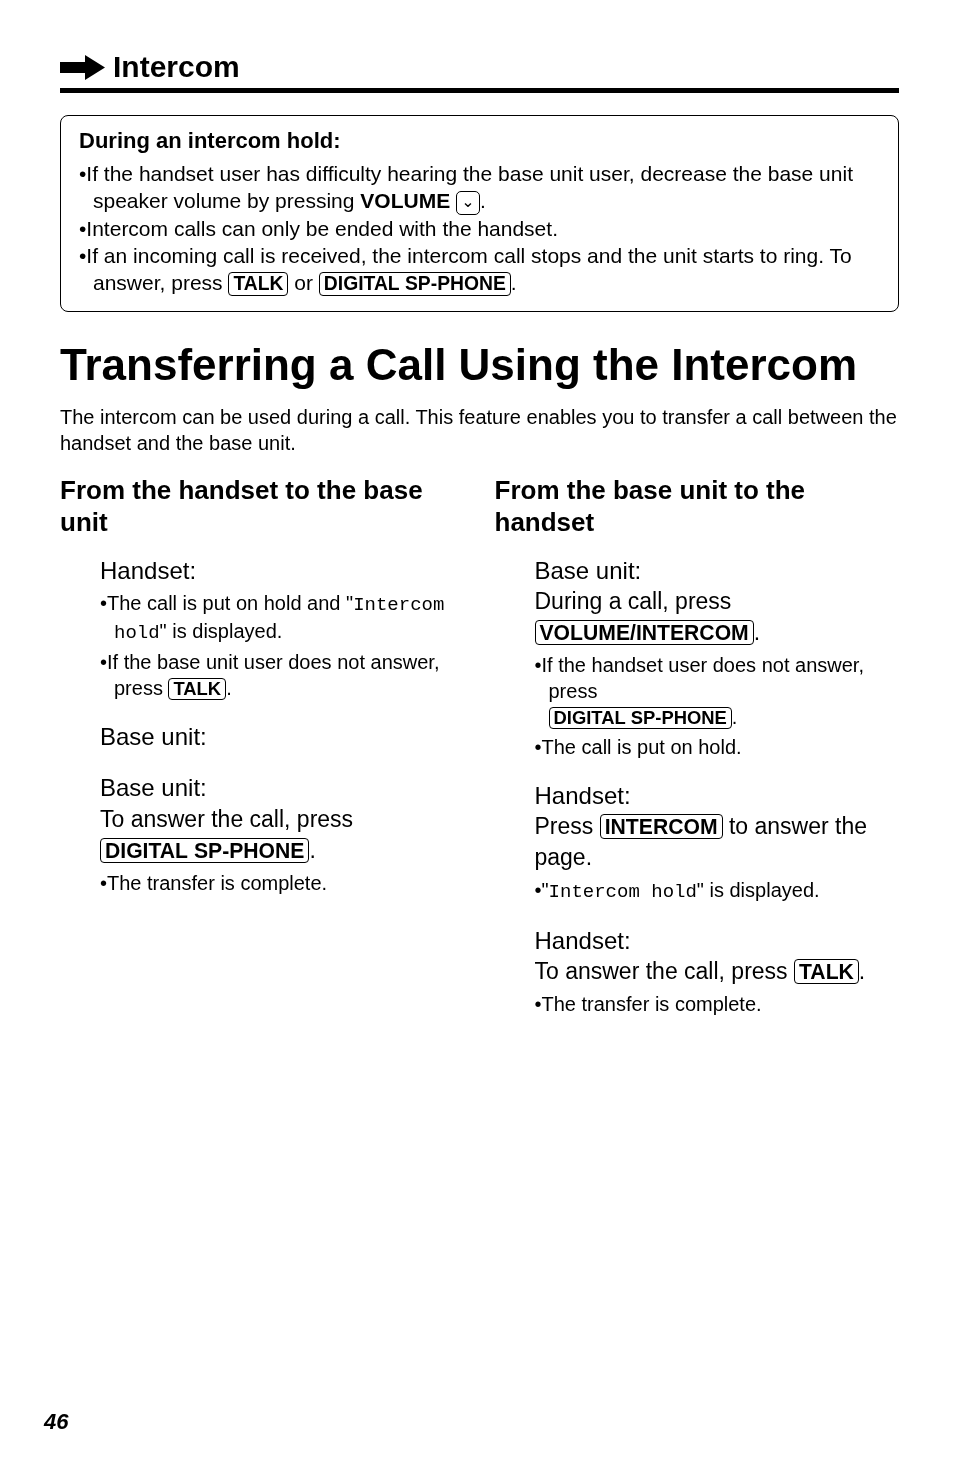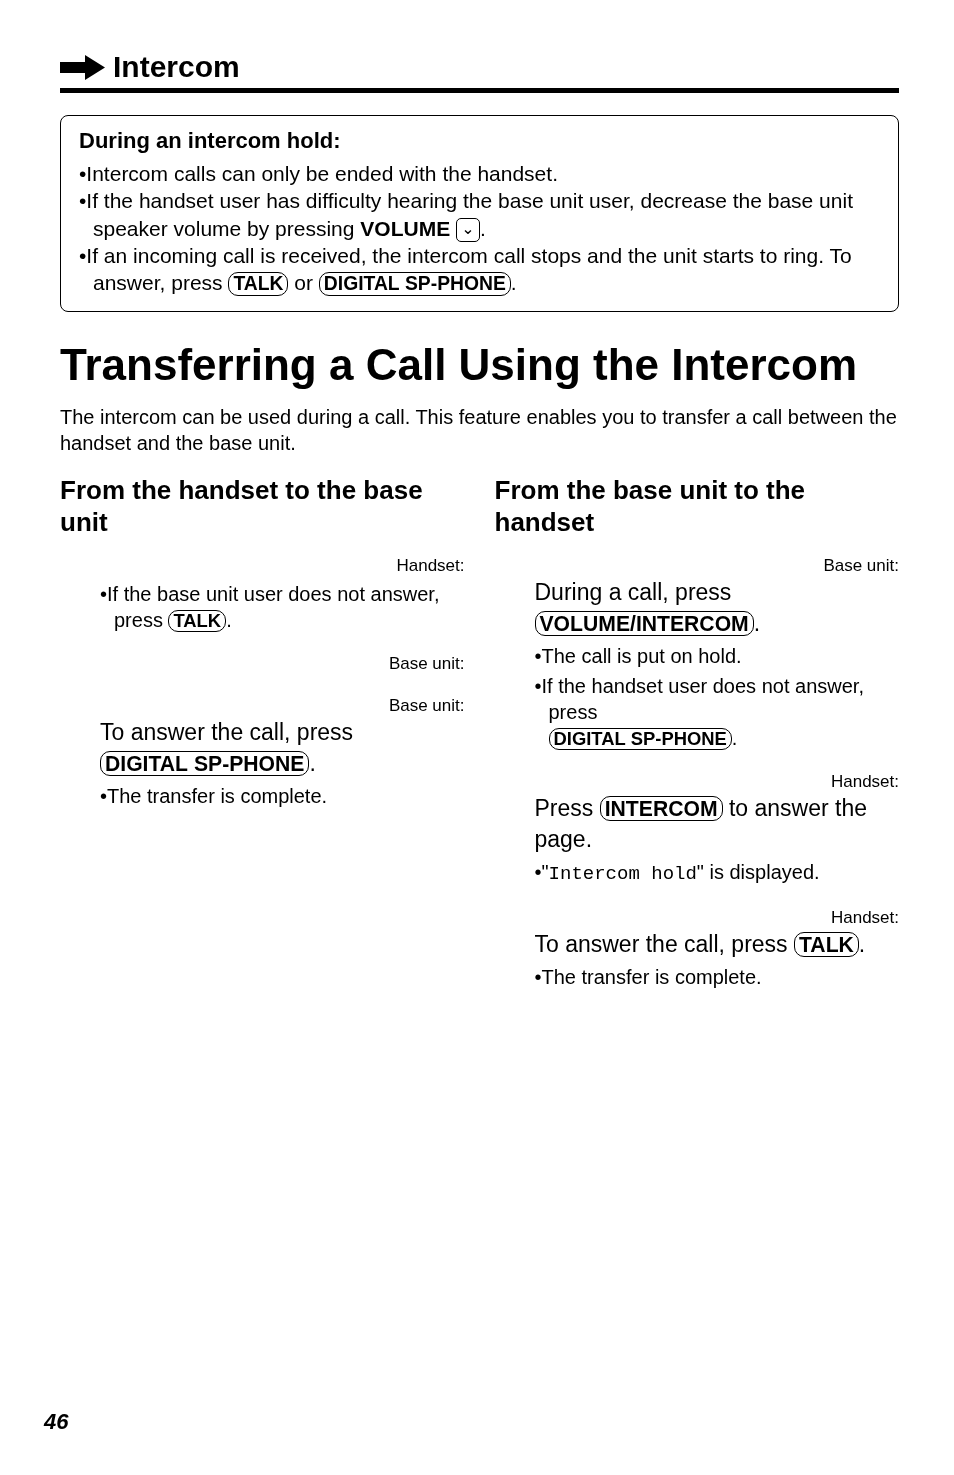--- a/index.html
+++ b/index.html
@@ -80,39 +80,38 @@
     font-size: 26px;
     font-weight: bold;
     line-height: 1.25;
     margin-bottom: 16px;
   }
   .step {
     padding-left: 40px;
     margin-bottom: 20px;
   }
   .step-head {
-    font-size: 17px;
-    line-height: 1.3;
-    text-align: right;
+    font-size: 24px;
+    line-height: 1.3;
   }
   .step-body {
     font-size: 23px;
     line-height: 1.35;
   }
   .sub-bullet {
     font-size: 20px;
     line-height: 1.3;
     padding-left: 14px;
     text-indent: -14px;
     margin-top: 4px;
   }
   .btn {
     display: inline-block;
     border: 1.5px solid #000;
-    border-radius: 10px;
+    border-radius: 4px;
     padding: 0 4px;
     font-weight: bold;
     font-size: 0.92em;
     line-height: 1.1;
     vertical-align: baseline;
     text-indent: 0;
   }
   .volbtn {
     display: inline-block;
     border: 1.5px solid #000;
@@ -147,40 +146,43 @@
       <svg viewBox="0 0 45 25">
           <polygon points="0,7 25,7 25,0 45,12.5 25,25 25,18 0,18" fill="#000"></polygon>
         </svg>
     </span>
     <span class="header-title">Intercom</span>
   </div>
   <hr class="hr-thick">
 
   <div class="box">
     <div class="box-title">During an intercom hold:</div>
+    <div class="box-line">
+      <span>•If the handset user has difficulty hearing the base unit user, decrease the base unit speaker volume by pressing </span><b>VOLUME</b>&nbsp;<span class="volbtn">⌄</span><span>.</span>
+    </div>
     <div class="box-line">•Intercom calls can only be ended with the handset.</div>
     <div class="box-line">
-      <span>•If the handset user has difficulty hearing the base unit user, decrease the base unit speaker volume by pressing </span><b>VOLUME</b>&nbsp;<span class="volbtn">⌄</span><span>.</span>
-    </div>
-    <div class="box-line">
       <span>•If an incoming call is received, the intercom call stops and the unit starts to ring. To answer, press </span><span class="btn">TALK</span><span> or </span><span class="btn">DIGITAL&nbsp;SP-PHONE</span><span>.</span>
     </div>
   </div>
 
   <h1 class="main-title">Transferring a Call Using the Intercom</h1>
   <div class="intro">The intercom can be used during a call. This feature enables you to transfer a call between the handset and the base unit.</div>
 
   <div class="columns">
 
     <div class="col">
       <div class="col-title">From the handset to the base unit</div>
 
       <div class="step">
         <div class="step-head">Handset:</div>
         <div class="sub-bullet">
+          <span>•The call is put on hold and "</span><span class="mono">Intercom hold</span><span>" is displayed.</span>
+        </div>
+        <div class="sub-bullet">
           <span>•If the base unit user does not answer, press </span><span class="btn">TALK</span><span>.</span>
         </div>
       </div>
 
       <div class="step">
         <div class="step-head">Base unit:</div>
       </div>
 
       <div class="step">
         <div class="step-head">Base unit:</div>
@@ -192,24 +194,24 @@
     </div>
 
     <div class="col">
       <div class="col-title">From the base unit to the handset</div>
 
       <div class="step">
         <div class="step-head">Base unit:</div>
         <div class="step-body">
           <span>During a call, press </span><span class="btn">VOLUME/INTERCOM</span><span>.</span>
         </div>
+        <div class="sub-bullet">
+          <span>•If the handset user does not answer, press </span><br><span class="btn">DIGITAL&nbsp;SP-PHONE</span><span>.</span>
+        </div>
         <div class="sub-bullet">•The call is put on hold.</div>
-        <div class="sub-bullet">
-          <span>•If the handset user does not answer, press </span><br><span class="btn">DIGITAL&nbsp;SP-PHONE</span><span>.</span>
-        </div>
       </div>
 
       <div class="step">
         <div class="step-head">Handset:</div>
         <div class="step-body">
           <span>Press </span><span class="btn">INTERCOM</span><span> to answer the page.</span>
         </div>
         <div class="sub-bullet">
           <span>•"</span><span class="mono">Intercom hold</span><span>" is displayed.</span>
         </div>

